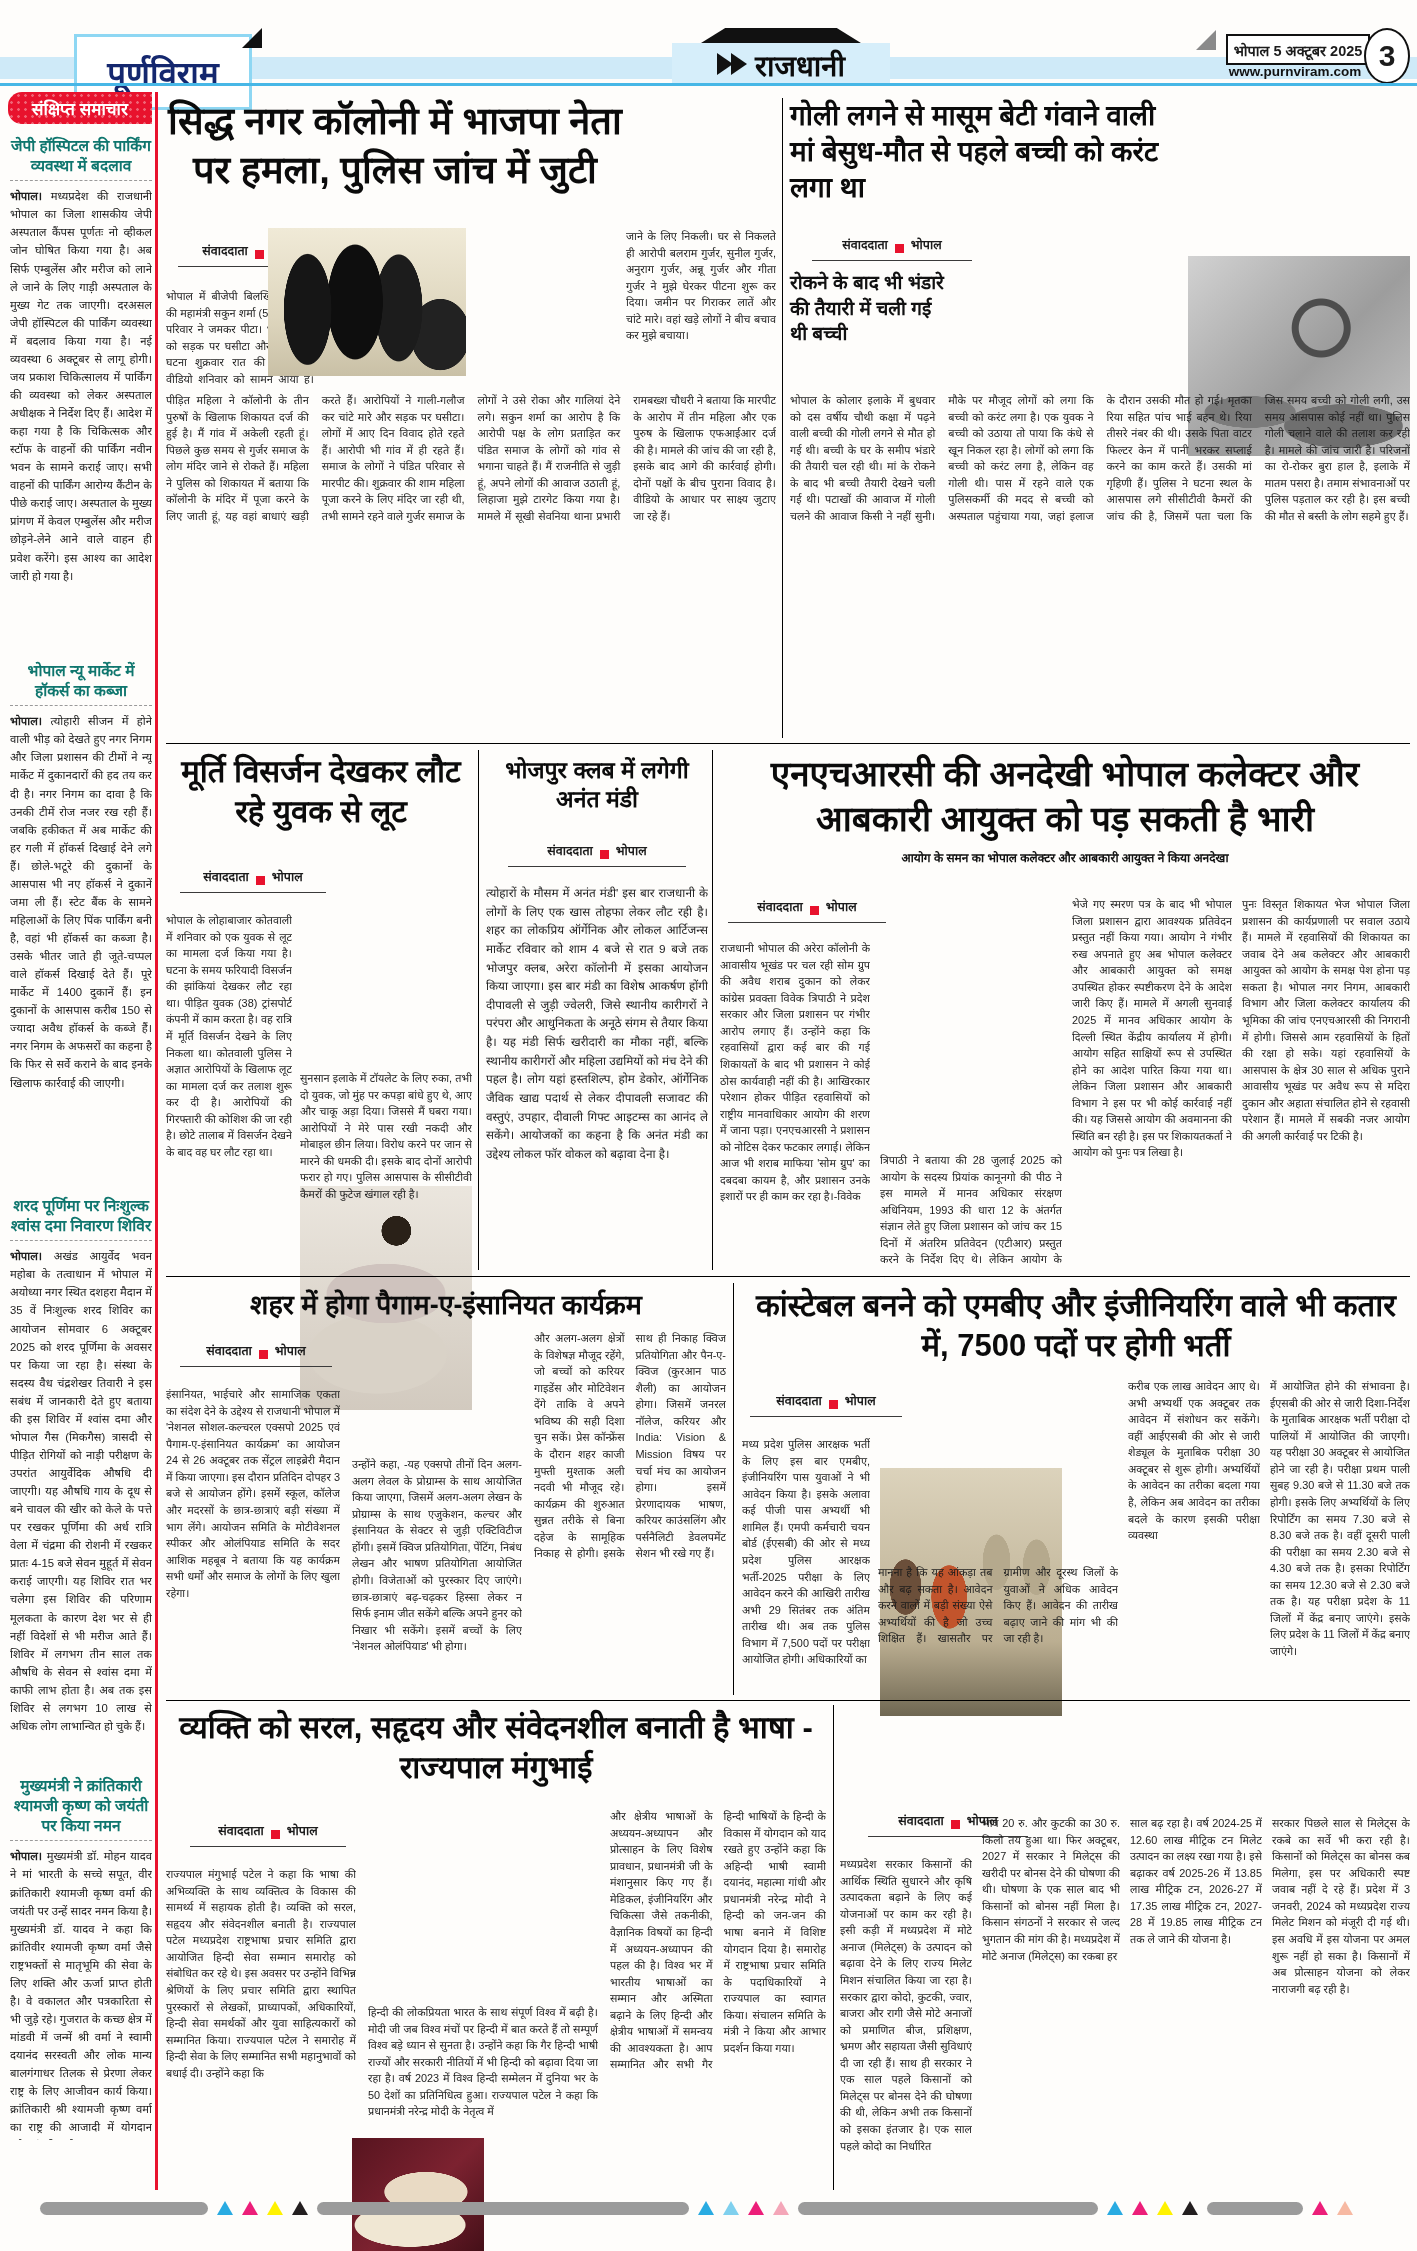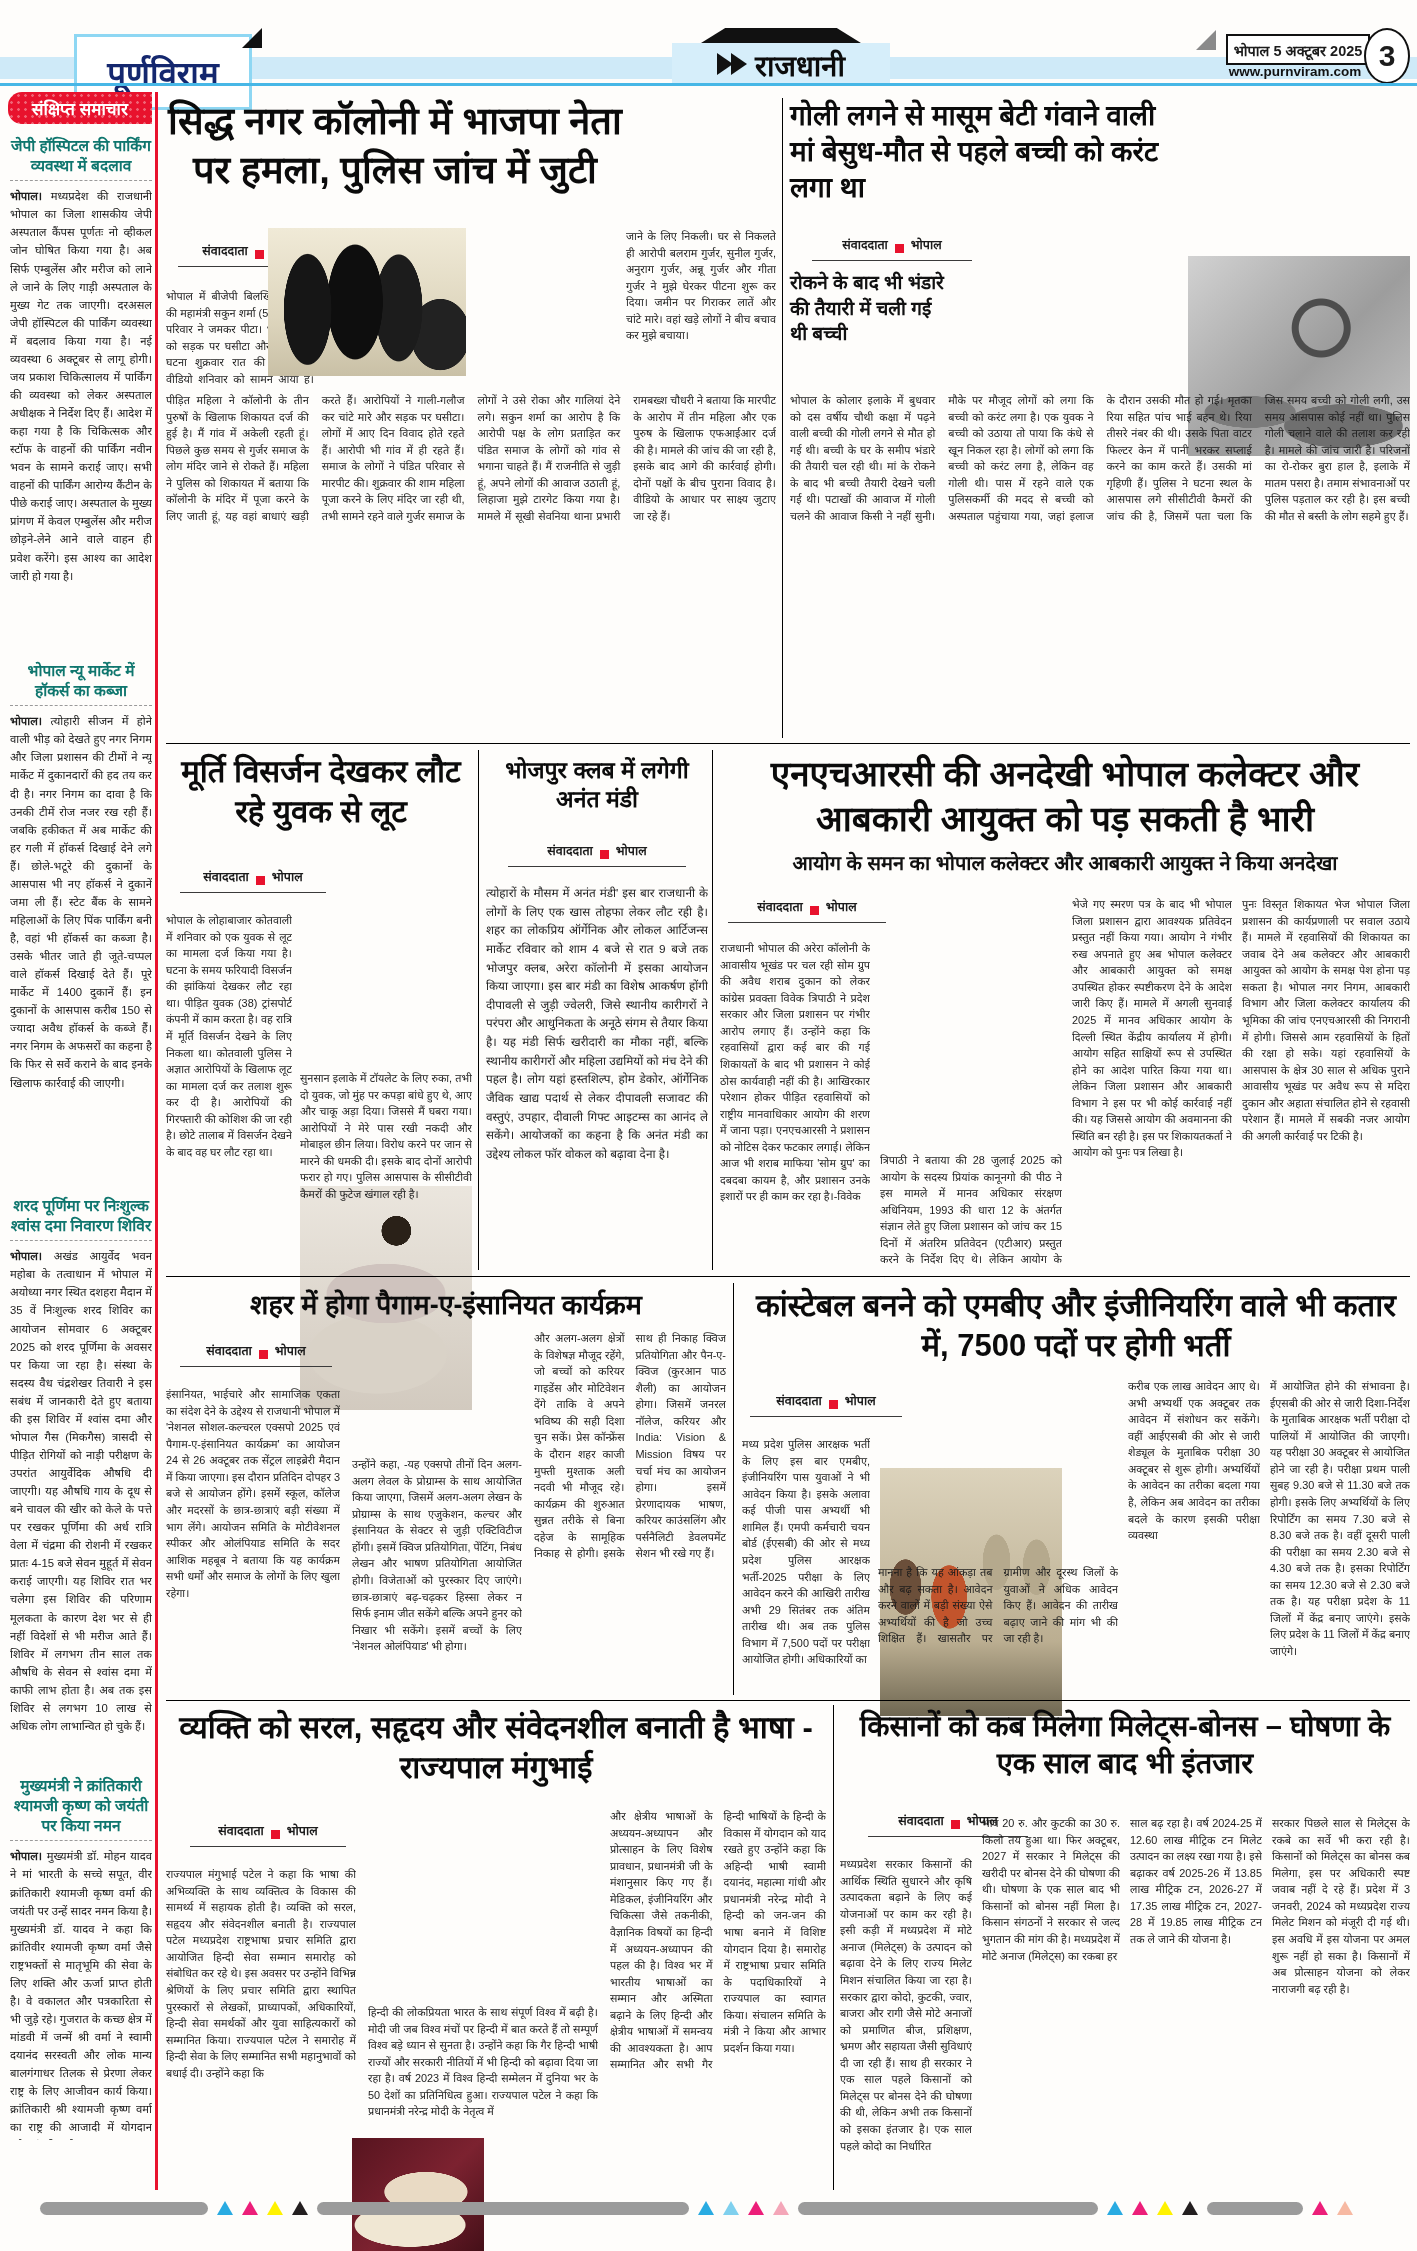--- a/index.html
+++ b/index.html
@@ -164,21 +164,21 @@
   <div class="abs byline" style="left:508px;top:842px;width:178px;">
     <span>संवाददाता</span>
       <span class="sq"></span>
       <span>भोपाल</span>
   </div>
   <div class="abs btxt" style="left:486px;top:884px;width:222px;height:384px;font-size:11.8px;line-height:1.58;">त्योहारों के मौसम में अनंत मंडी' इस बार राजधानी के लोगों के लिए एक खास तोहफा लेकर लौट रही है। शहर का लोकप्रिय ऑर्गेनिक और लोकल आर्टिजन्स मार्केट रविवार को शाम 4 बजे से रात 9 बजे तक भोजपुर क्लब, अरेरा कॉलोनी में इसका आयोजन किया जाएगा। इस बार मंडी का विशेष आकर्षण होंगी दीपावली से जुड़ी ज्वेलरी, जिसे स्थानीय कारीगरों ने परंपरा और आधुनिकता के अनूठे संगम से तैयार किया है। यह मंडी सिर्फ खरीदारी का मौका नहीं, बल्कि स्थानीय कारीगरों और महिला उद्यमियों को मंच देने की पहल है। लोग यहां हस्तशिल्प, होम डेकोर, ऑर्गेनिक जैविक खाद्य पदार्थ से लेकर दीपावली सजावट की वस्तुएं, उपहार, दीवाली गिफ्ट आइटम्स का आनंद ले सकेंगे। आयोजकों का कहना है कि अनंत मंडी का उद्देश्य लोकल फॉर वोकल को बढ़ावा देना है।</div>
 
   <div class="abs vrule" style="left:712px;top:750px;height:520px;"></div>
 
   <div class="abs hl" style="left:720px;top:752px;width:690px;font-size:35px;">एनएचआरसी की अनदेखी भोपाल कलेक्टर और आबकारी आयुक्त को पड़ सकती है भारी</div>
-  <div class="abs sub" style="left:720px;top:850px;width:690px;font-size:20px;text-align:center;">आयोग के समन का भोपाल कलेक्टर और आबकारी आयुक्त ने किया अनदेखा</div>
+  <div class="abs sub" style="left:720px;top:850px;width:690px;font-size:12px;text-align:center;">आयोग के समन का भोपाल कलेक्टर और आबकारी आयुक्त ने किया अनदेखा</div>
   <div class="abs byline" style="left:728px;top:898px;width:158px;">
     <span>संवाददाता</span>
       <span class="sq"></span>
       <span>भोपाल</span>
   </div>
   <div class="abs photo ph-police" style="left:880px;top:896px;width:182px;height:248px;"></div>
   <div class="abs btxt" style="left:720px;top:940px;width:150px;height:330px;">राजधानी भोपाल की अरेरा कॉलोनी के आवासीय भूखंड पर चल रही सोम ग्रुप की अवैध शराब दुकान को लेकर कांग्रेस प्रवक्ता विवेक त्रिपाठी ने प्रदेश सरकार और जिला प्रशासन पर गंभीर आरोप लगाए हैं। उन्होंने कहा कि रहवासियों द्वारा कई बार की गई शिकायतों के बाद भी प्रशासन ने कोई ठोस कार्यवाही नहीं की है। आखिरकार परेशान होकर पीड़ित रहवासियों को राष्ट्रीय मानवाधिकार आयोग की शरण में जाना पड़ा। एनएचआरसी ने प्रशासन को नोटिस देकर फटकार लगाई। लेकिन आज भी शराब माफिया 'सोम ग्रुप' का दबदबा कायम है, और प्रशासन उनके इशारों पर ही काम कर रहा है।-विवेक</div>
   <div class="abs btxt" style="left:880px;top:1152px;width:182px;height:118px;">त्रिपाठी ने बताया की 28 जुलाई 2025 को आयोग के सदस्य प्रियांक कानूनगो की पीठ ने इस मामले में मानव अधिकार संरक्षण अधिनियम, 1993 की धारा 12 के अंतर्गत संज्ञान लेते हुए जिला प्रशासन को जांच कर 15 दिनों में अंतरिम प्रतिवेदन (एटीआर) प्रस्तुत करने के निर्देश दिए थे। लेकिन आयोग के निर्देशों की 19 अगस्त 2025 को</div>
   <div class="abs btxt" style="left:1072px;top:896px;width:160px;height:374px;">भेजे गए स्मरण पत्र के बाद भी भोपाल जिला प्रशासन द्वारा आवश्यक प्रतिवेदन प्रस्तुत नहीं किया गया। आयोग ने गंभीर रुख अपनाते हुए अब भोपाल कलेक्टर और आबकारी आयुक्त को समक्ष उपस्थित होकर स्पष्टीकरण देने के आदेश जारी किए हैं। मामले में अगली सुनवाई 2025 में मानव अधिकार आयोग के दिल्ली स्थित केंद्रीय कार्यालय में होगी। आयोग सहित साक्षियों रूप से उपस्थित होने का आदेश पारित किया गया था। लेकिन जिला प्रशासन और आबकारी विभाग ने इस पर भी कोई कार्रवाई नहीं की। यह जिससे आयोग की अवमानना की स्थिति बन रही है। इस पर शिकायतकर्ता ने आयोग को पुनः पत्र लिखा है।</div>
   <div class="abs btxt" style="left:1242px;top:896px;width:168px;height:374px;">पुनः विस्तृत शिकायत भेज भोपाल जिला प्रशासन की कार्यप्रणाली पर सवाल उठाये हैं। मामले में रहवासियों की शिकायत का जवाब देने अब कलेक्टर और आबकारी आयुक्त को आयोग के समक्ष पेश होना पड़ सकता है। भोपाल नगर निगम, आबकारी विभाग और जिला कलेक्टर कार्यालय की भूमिका की जांच एनएचआरसी की निगरानी में होगी। जिससे आम रहवासियों के हितों की रक्षा हो सके। यहां रहवासियों के आसपास के क्षेत्र 30 साल से अधिक पुराने आवासीय भूखंड पर अवैध रूप से मदिरा दुकान और अहाता संचालित होने से रहवासी परेशान हैं। मामले में सबकी नजर आयोग की अगली कार्रवाई पर टिकी है।</div>
@@ -218,21 +218,20 @@
       <span class="sq"></span>
       <span>भोपाल</span>
   </div>
 
   <div class="abs btxt" style="left:166px;top:1866px;width:190px;height:324px;">राज्यपाल मंगुभाई पटेल ने कहा कि भाषा की अभिव्यक्ति के साथ व्यक्तित्व के विकास की सामर्थ्य में सहायक होती है। व्यक्ति को सरल, सहृदय और संवेदनशील बनाती है। राज्यपाल पटेल मध्यप्रदेश राष्ट्रभाषा प्रचार समिति द्वारा आयोजित हिन्दी सेवा सम्मान समारोह को संबोधित कर रहे थे। इस अवसर पर उन्होंने विभिन्न श्रेणियों के लिए प्रचार समिति द्वारा स्थापित पुरस्कारों से लेखकों, प्राध्यापकों, अधिकारियों, हिन्दी सेवा समर्थकों और युवा साहित्यकारों को सम्मानित किया। राज्यपाल पटेल ने समारोह में हिन्दी सेवा के लिए सम्मानित सभी महानुभावों को बधाई दी। उन्होंने कहा कि</div>
   <div class="abs btxt" style="left:368px;top:2004px;width:230px;height:186px;">हिन्दी की लोकप्रियता भारत के साथ संपूर्ण विश्व में बढ़ी है। मोदी जी जब विश्व मंचों पर हिन्दी में बात करते हैं तो सम्पूर्ण विश्व बड़े ध्यान से सुनता है। उन्होंने कहा कि गैर हिन्दी भाषी राज्यों और सरकारी नीतियों में भी हिन्दी को बढ़ावा दिया जा रहा है। वर्ष 2023 में विश्व हिन्दी सम्मेलन में दुनिया भर के 50 देशों का प्रतिनिधित्व हुआ। राज्यपाल पटेल ने कहा कि प्रधानमंत्री नरेन्द्र मोदी के नेतृत्व में</div>
   <div class="abs btxt cols2" style="left:610px;top:1808px;width:216px;height:382px;">और क्षेत्रीय भाषाओं के अध्ययन-अध्यापन और प्रोत्साहन के लिए विशेष प्रावधान, प्रधानमंत्री जी के मंशानुसार किए गए हैं। मेडिकल, इंजीनियरिंग और चिकित्सा जैसे तकनीकी, वैज्ञानिक विषयों का हिन्दी में अध्ययन-अध्यापन की पहल की है। विश्व भर में भारतीय भाषाओं का सम्मान और अस्मिता बढ़ाने के लिए हिन्दी और क्षेत्रीय भाषाओं में समन्वय की आवश्यकता है। आप सम्मानित और सभी गैर हिन्दी भाषियों के हिन्दी के विकास में योगदान को याद रखते हुए उन्होंने कहा कि अहिन्दी भाषी स्वामी दयानंद, महात्मा गांधी और प्रधानमंत्री नरेन्द्र मोदी ने हिन्दी को जन-जन की भाषा बनाने में विशिष्ट योगदान दिया है। समारोह में राष्ट्रभाषा प्रचार समिति के पदाधिकारियों ने राज्यपाल का स्वागत किया। संचालन समिति के मंत्री ने किया और आभार प्रदर्शन किया गया।</div>
 
   <div class="abs vrule" style="left:833px;top:1705px;height:485px;"></div>
 
-  <div class="abs hl" style="left:840px;top:1708px;width:570px;font-size:29px;">किसानों को कब मिलेगा मिलेट्स-बोनस – घोषणा के एक साल बाद भी इंतजार</div>
   <div class="abs byline" style="left:868px;top:1812px;width:160px;">
     <span>संवाददाता</span>
       <span class="sq"></span>
       <span>भोपाल</span>
   </div>
   <div class="abs btxt" style="left:840px;top:1856px;width:132px;height:334px;">मध्यप्रदेश सरकार किसानों की आर्थिक स्थिति सुधारने और कृषि उत्पादकता बढ़ाने के लिए कई योजनाओं पर काम कर रही है। इसी कड़ी में मध्यप्रदेश में मोटे अनाज (मिलेट्स) के उत्पादन को बढ़ावा देने के लिए राज्य मिलेट मिशन संचालित किया जा रहा है। सरकार द्वारा कोदो, कुटकी, ज्वार, बाजरा और रागी जैसे मोटे अनाजों को प्रमाणित बीज, प्रशिक्षण, भ्रमण और सहायता जैसी सुविधाएं दी जा रही हैं। साथ ही सरकार ने एक साल पहले किसानों को मिलेट्स पर बोनस देने की घोषणा की थी, लेकिन अभी तक किसानों को इसका इंतजार है। एक साल पहले कोदो का निर्धारित</div>
   <div class="abs btxt" style="left:982px;top:1815px;width:138px;height:375px;">भाव 20 रु. और कुटकी का 30 रु. किलो तय हुआ था। फिर अक्टूबर, 2027 में सरकार ने मिलेट्स की खरीदी पर बोनस देने की घोषणा की थी। घोषणा के एक साल बाद भी किसानों को बोनस नहीं मिला है। किसान संगठनों ने सरकार से जल्द भुगतान की मांग की है। मध्यप्रदेश में मोटे अनाज (मिलेट्स) का रकबा हर</div>
   <div class="abs btxt" style="left:1130px;top:1815px;width:132px;height:375px;">साल बढ़ रहा है। वर्ष 2024-25 में 12.60 लाख मीट्रिक टन मिलेट उत्पादन का लक्ष्य रखा गया है। इसे बढ़ाकर वर्ष 2025-26 में 13.85 लाख मीट्रिक टन, 2026-27 में 17.35 लाख मीट्रिक टन, 2027-28 में 19.85 लाख मीट्रिक टन तक ले जाने की योजना है।</div>
   <div class="abs btxt" style="left:1272px;top:1815px;width:138px;height:375px;">सरकार पिछले साल से मिलेट्स के रकबे का सर्वे भी करा रही है। किसानों को मिलेट्स का बोनस कब मिलेगा, इस पर अधिकारी स्पष्ट जवाब नहीं दे रहे हैं। प्रदेश में 3 जनवरी, 2024 को मध्यप्रदेश राज्य मिलेट मिशन को मंजूरी दी गई थी। इस अवधि में इस योजना पर अमल शुरू नहीं हो सका है। किसानों में अब प्रोत्साहन योजना को लेकर नाराजगी बढ़ रही है।</div>
 

